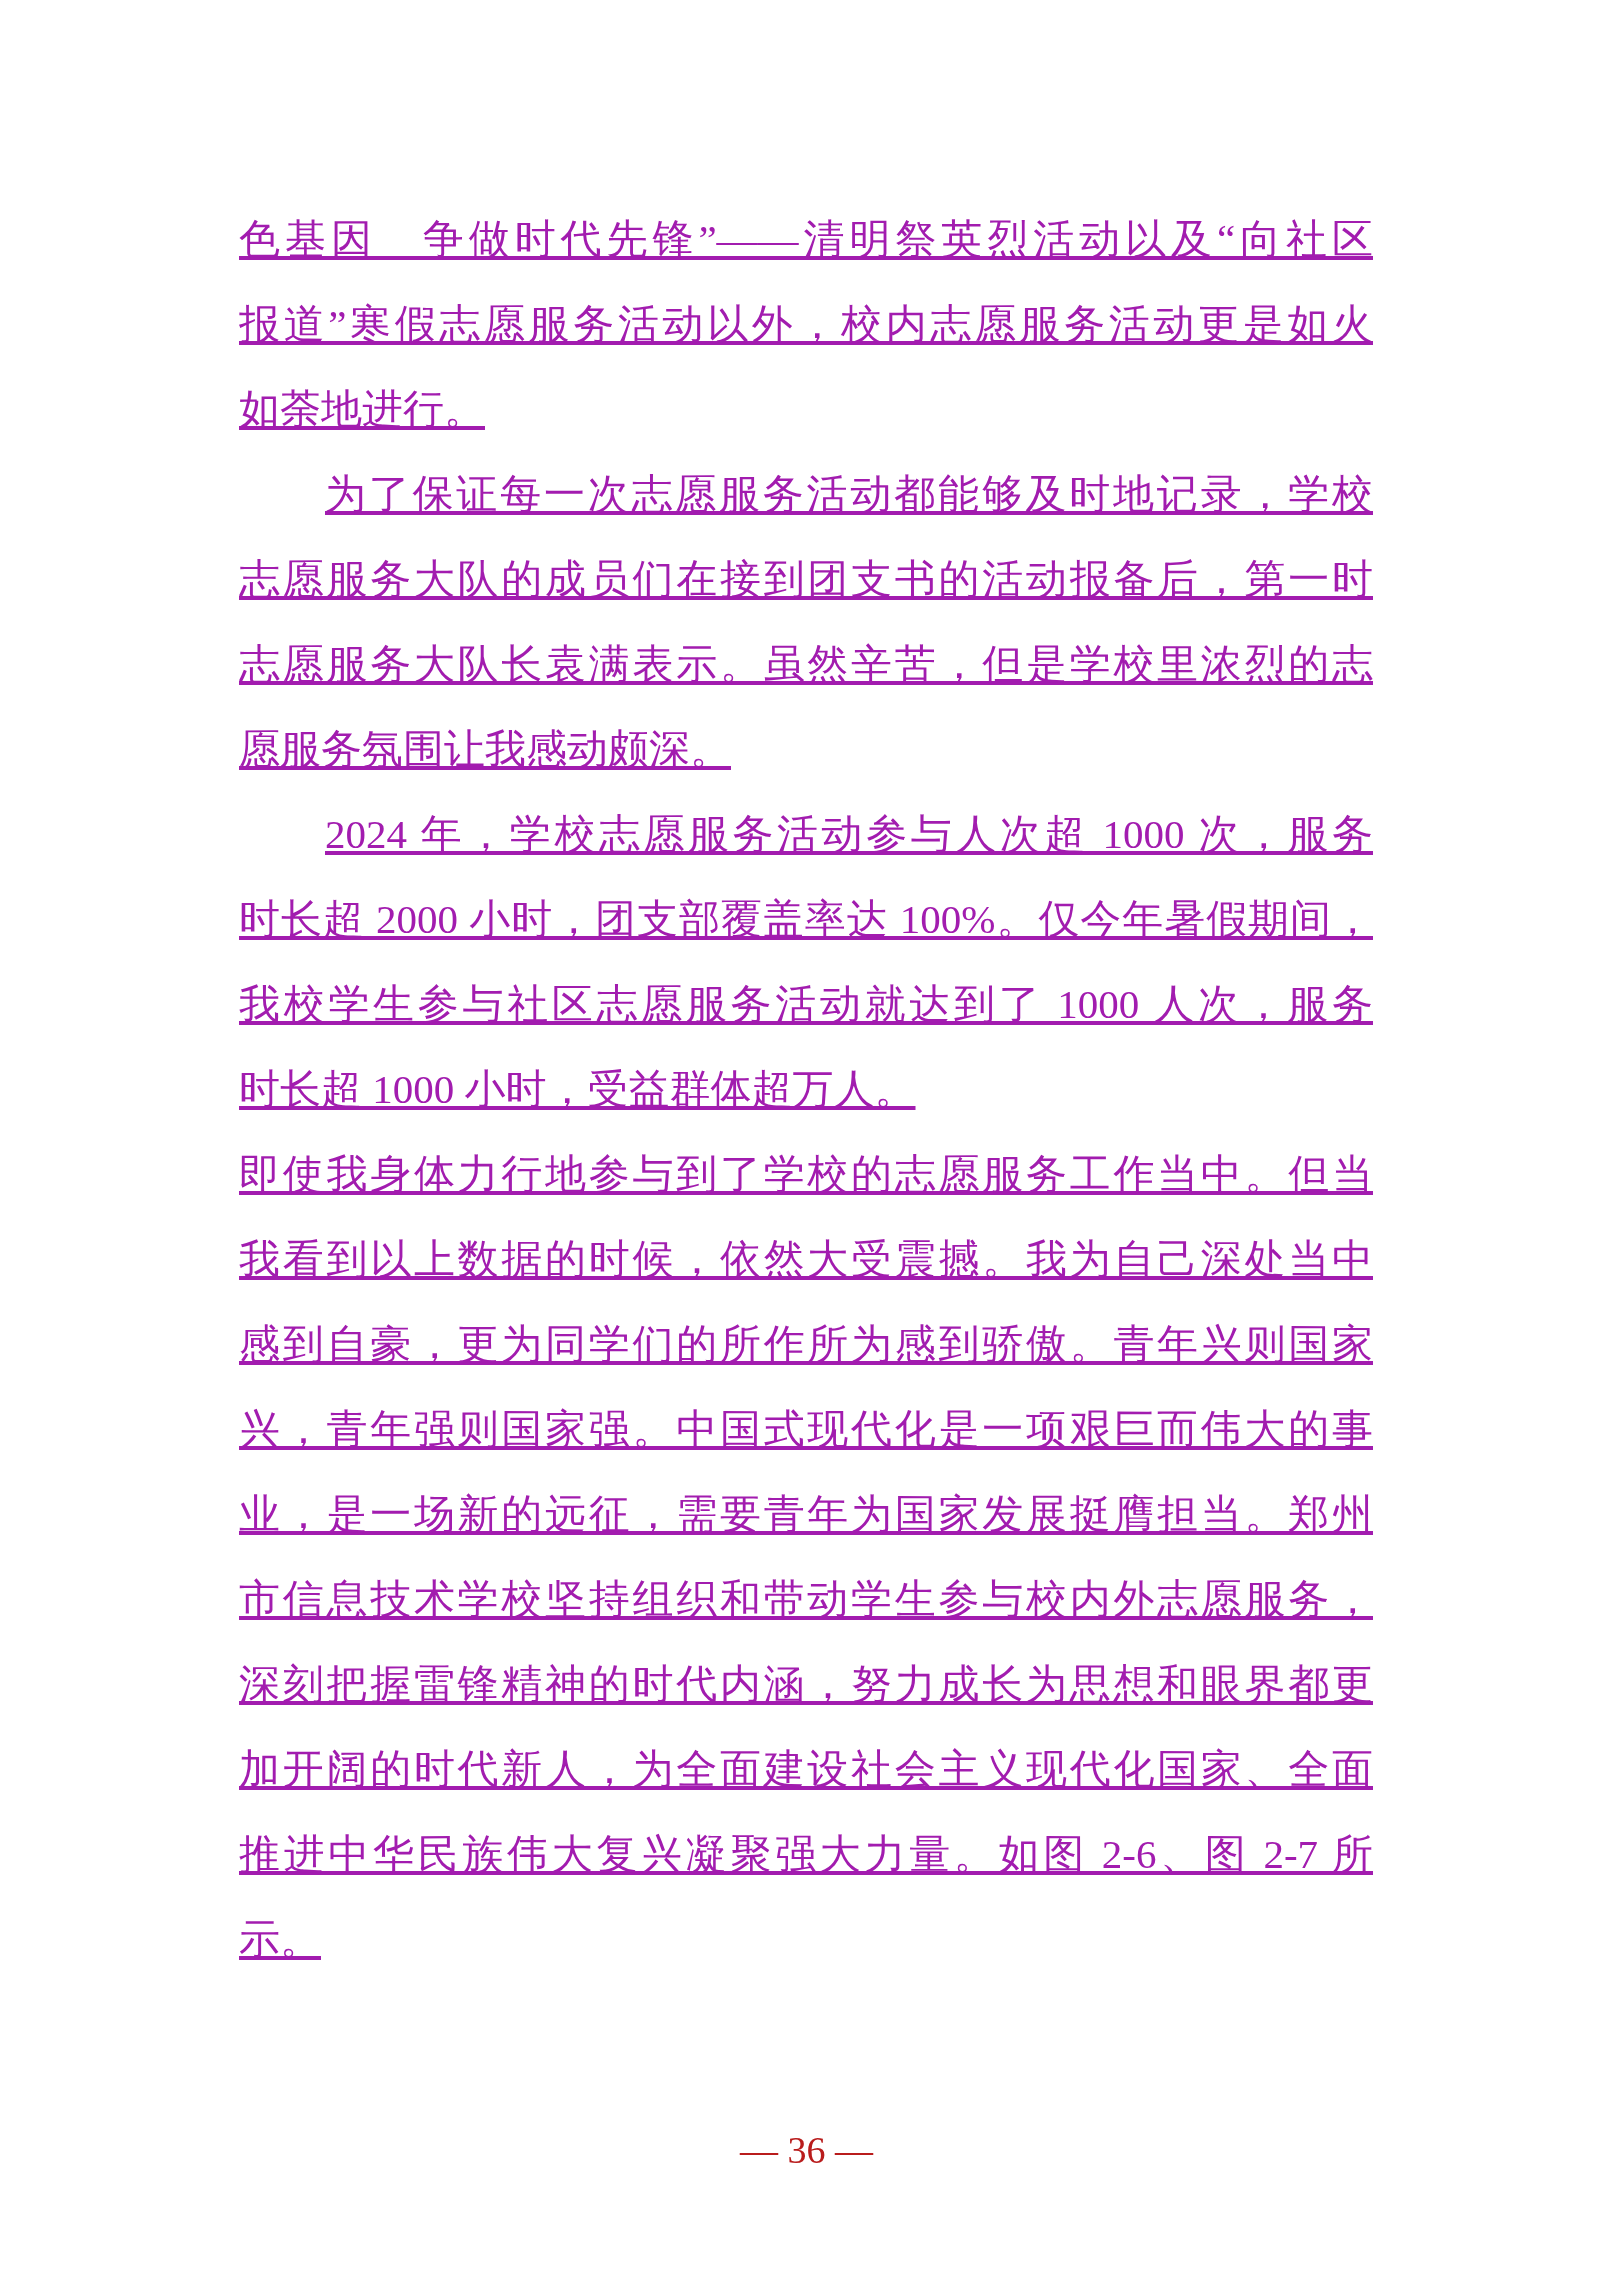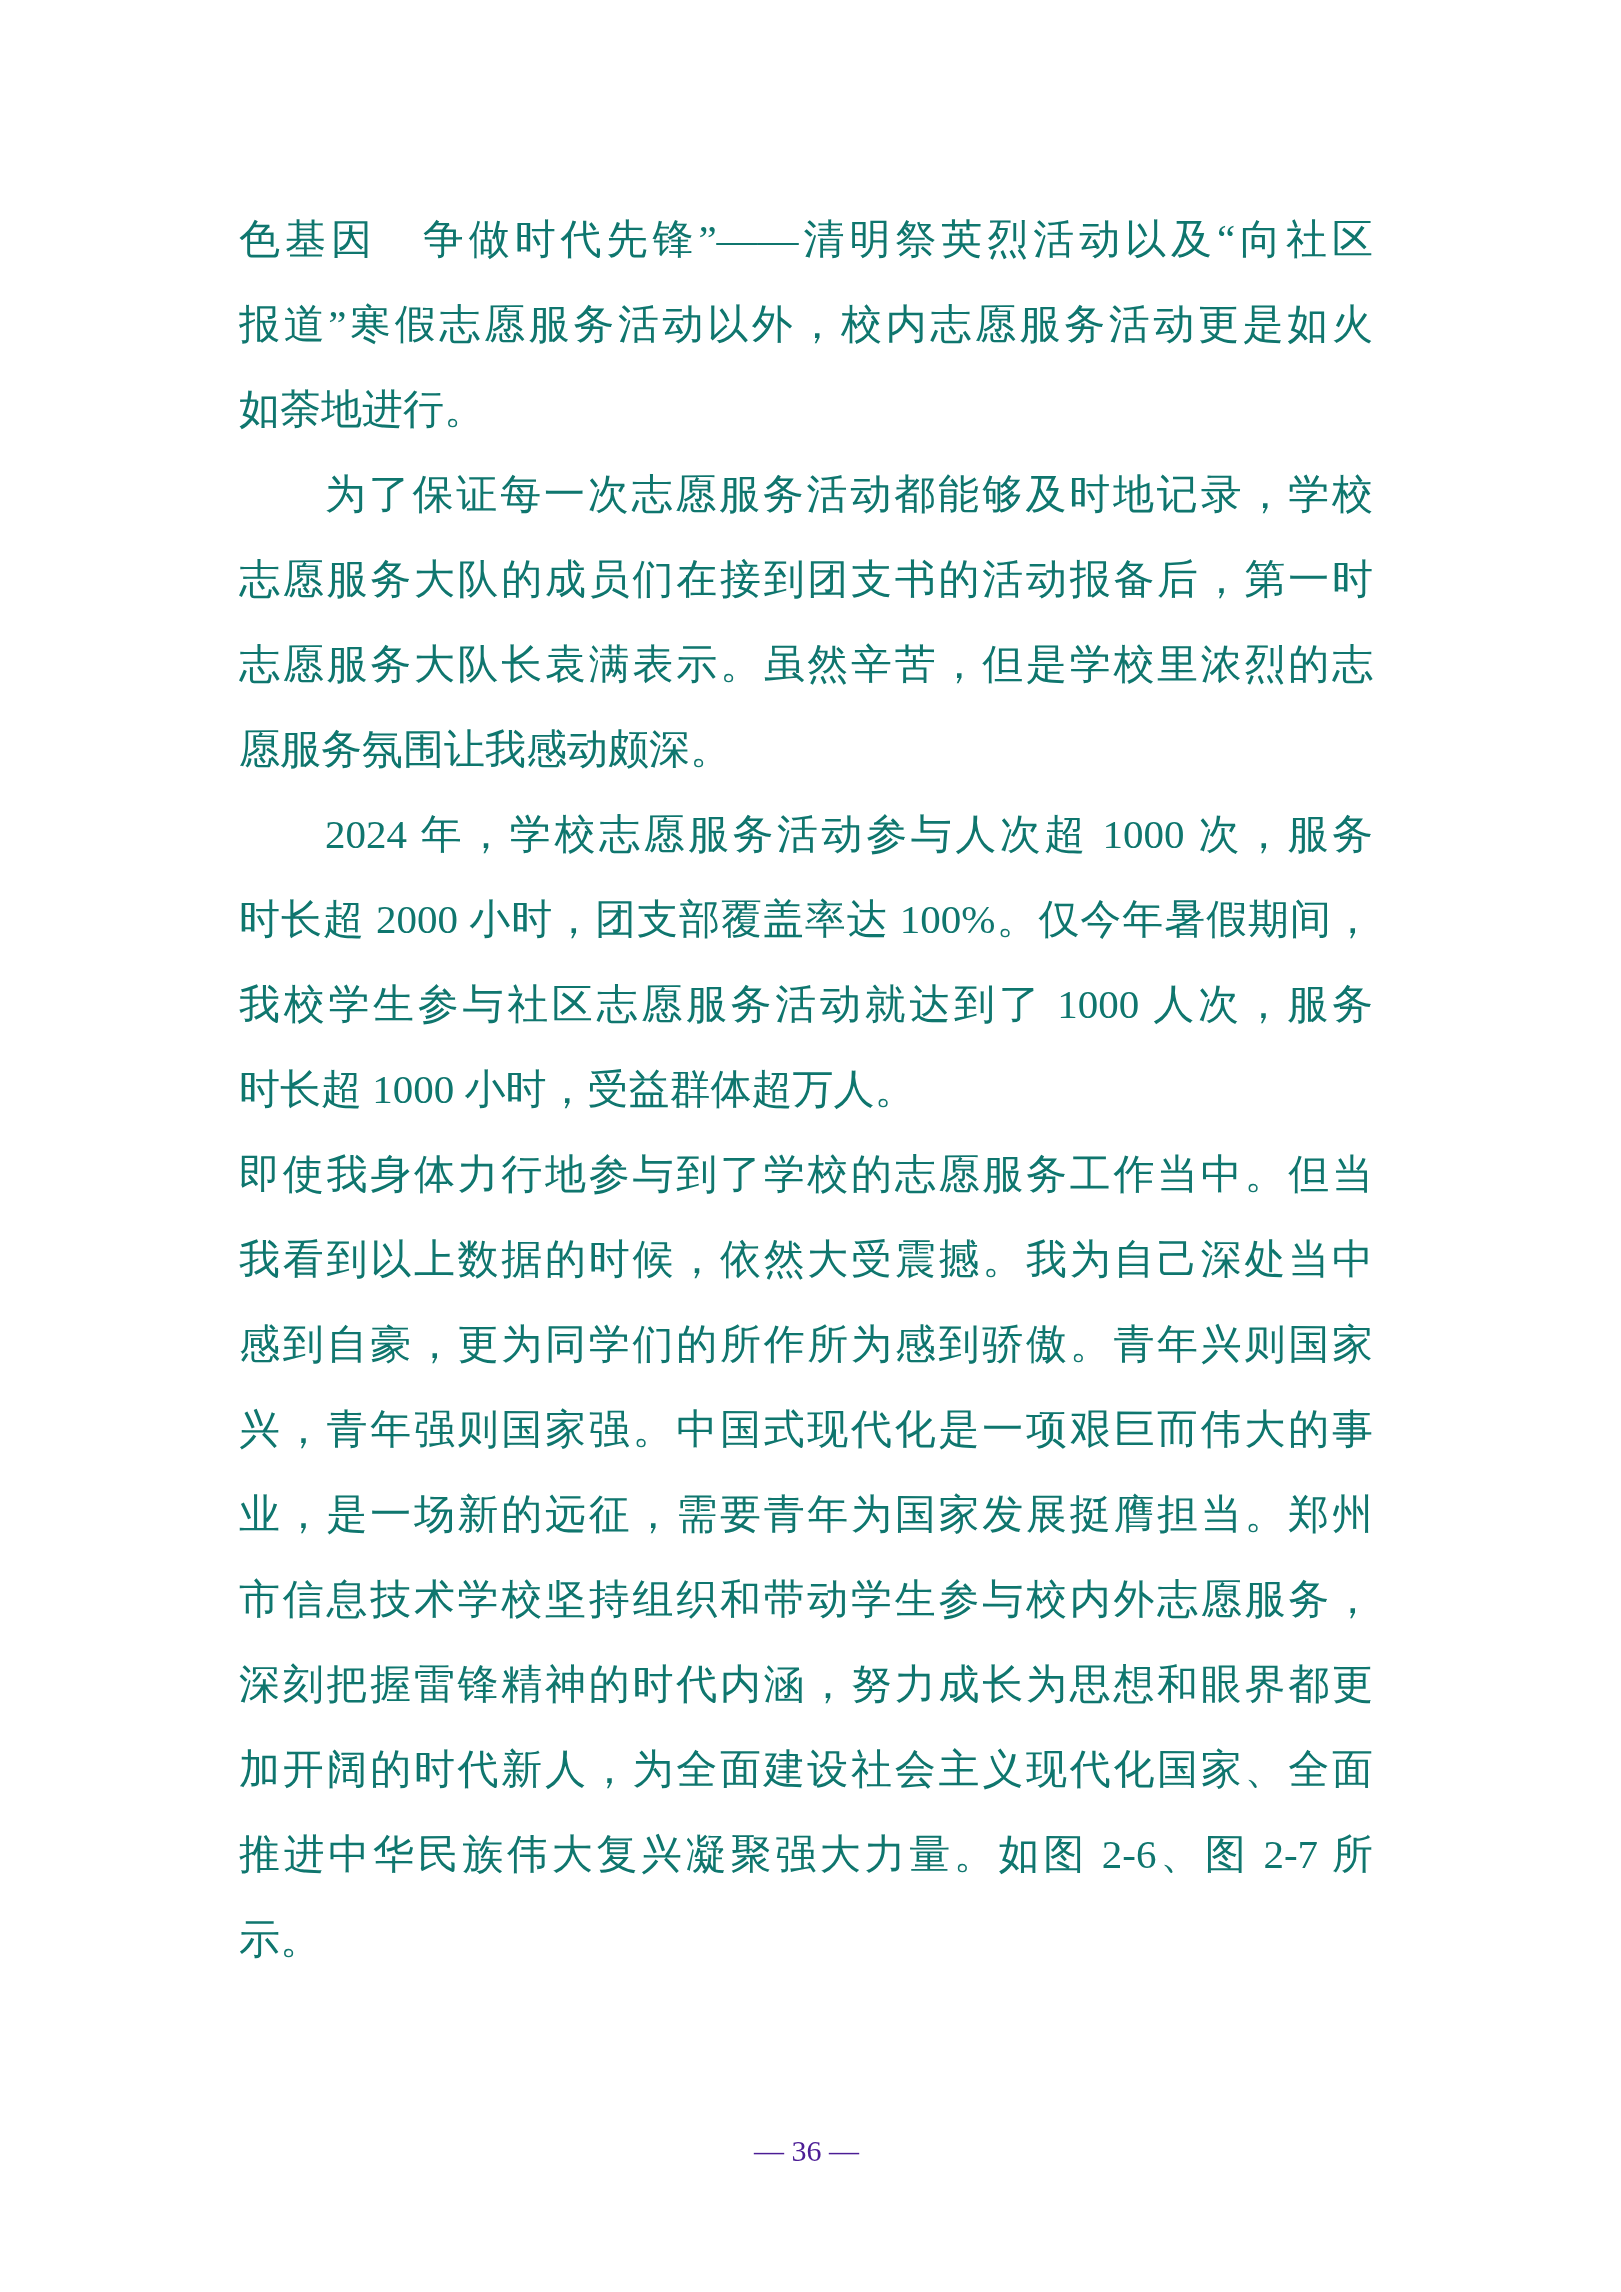--- a/index.html
+++ b/index.html
@@ -25,37 +25,38 @@
     top: 197px;
     width: 1134px;
   }
   .line {
     height: 85px;
     line-height: 85px;
     font-size: 41px;
     text-align: justify;
     text-justify: inter-character;
     overflow: hidden;
-    color: #0f766e;
+    color: #a21caf;
+    text-decoration: underline;
   }
   .line.fill {
     text-align-last: justify;
   }
   .line.indent {
     text-indent: 86px;
   }
   .footer {
     position: absolute;
     left: 0;
     top: 2129px;
     width: 1613px;
     text-align: center;
-    font-size: 30px;
+    font-size: 38px;
     line-height: 43px;
-    color: #4c1d95;
+    color: #b91c1c;
   }
 </style>
 </head>
 <body>
 
 <div class="page">
   <div class="body-text">
       <div class="line fill">色基因　争做时代先锋”——清明祭英烈活动以及“向社区</div>
       <div class="line fill">报道”寒假志愿服务活动以外，校内志愿服务活动更是如火</div>
       <div class="line">如荼地进行。</div>

